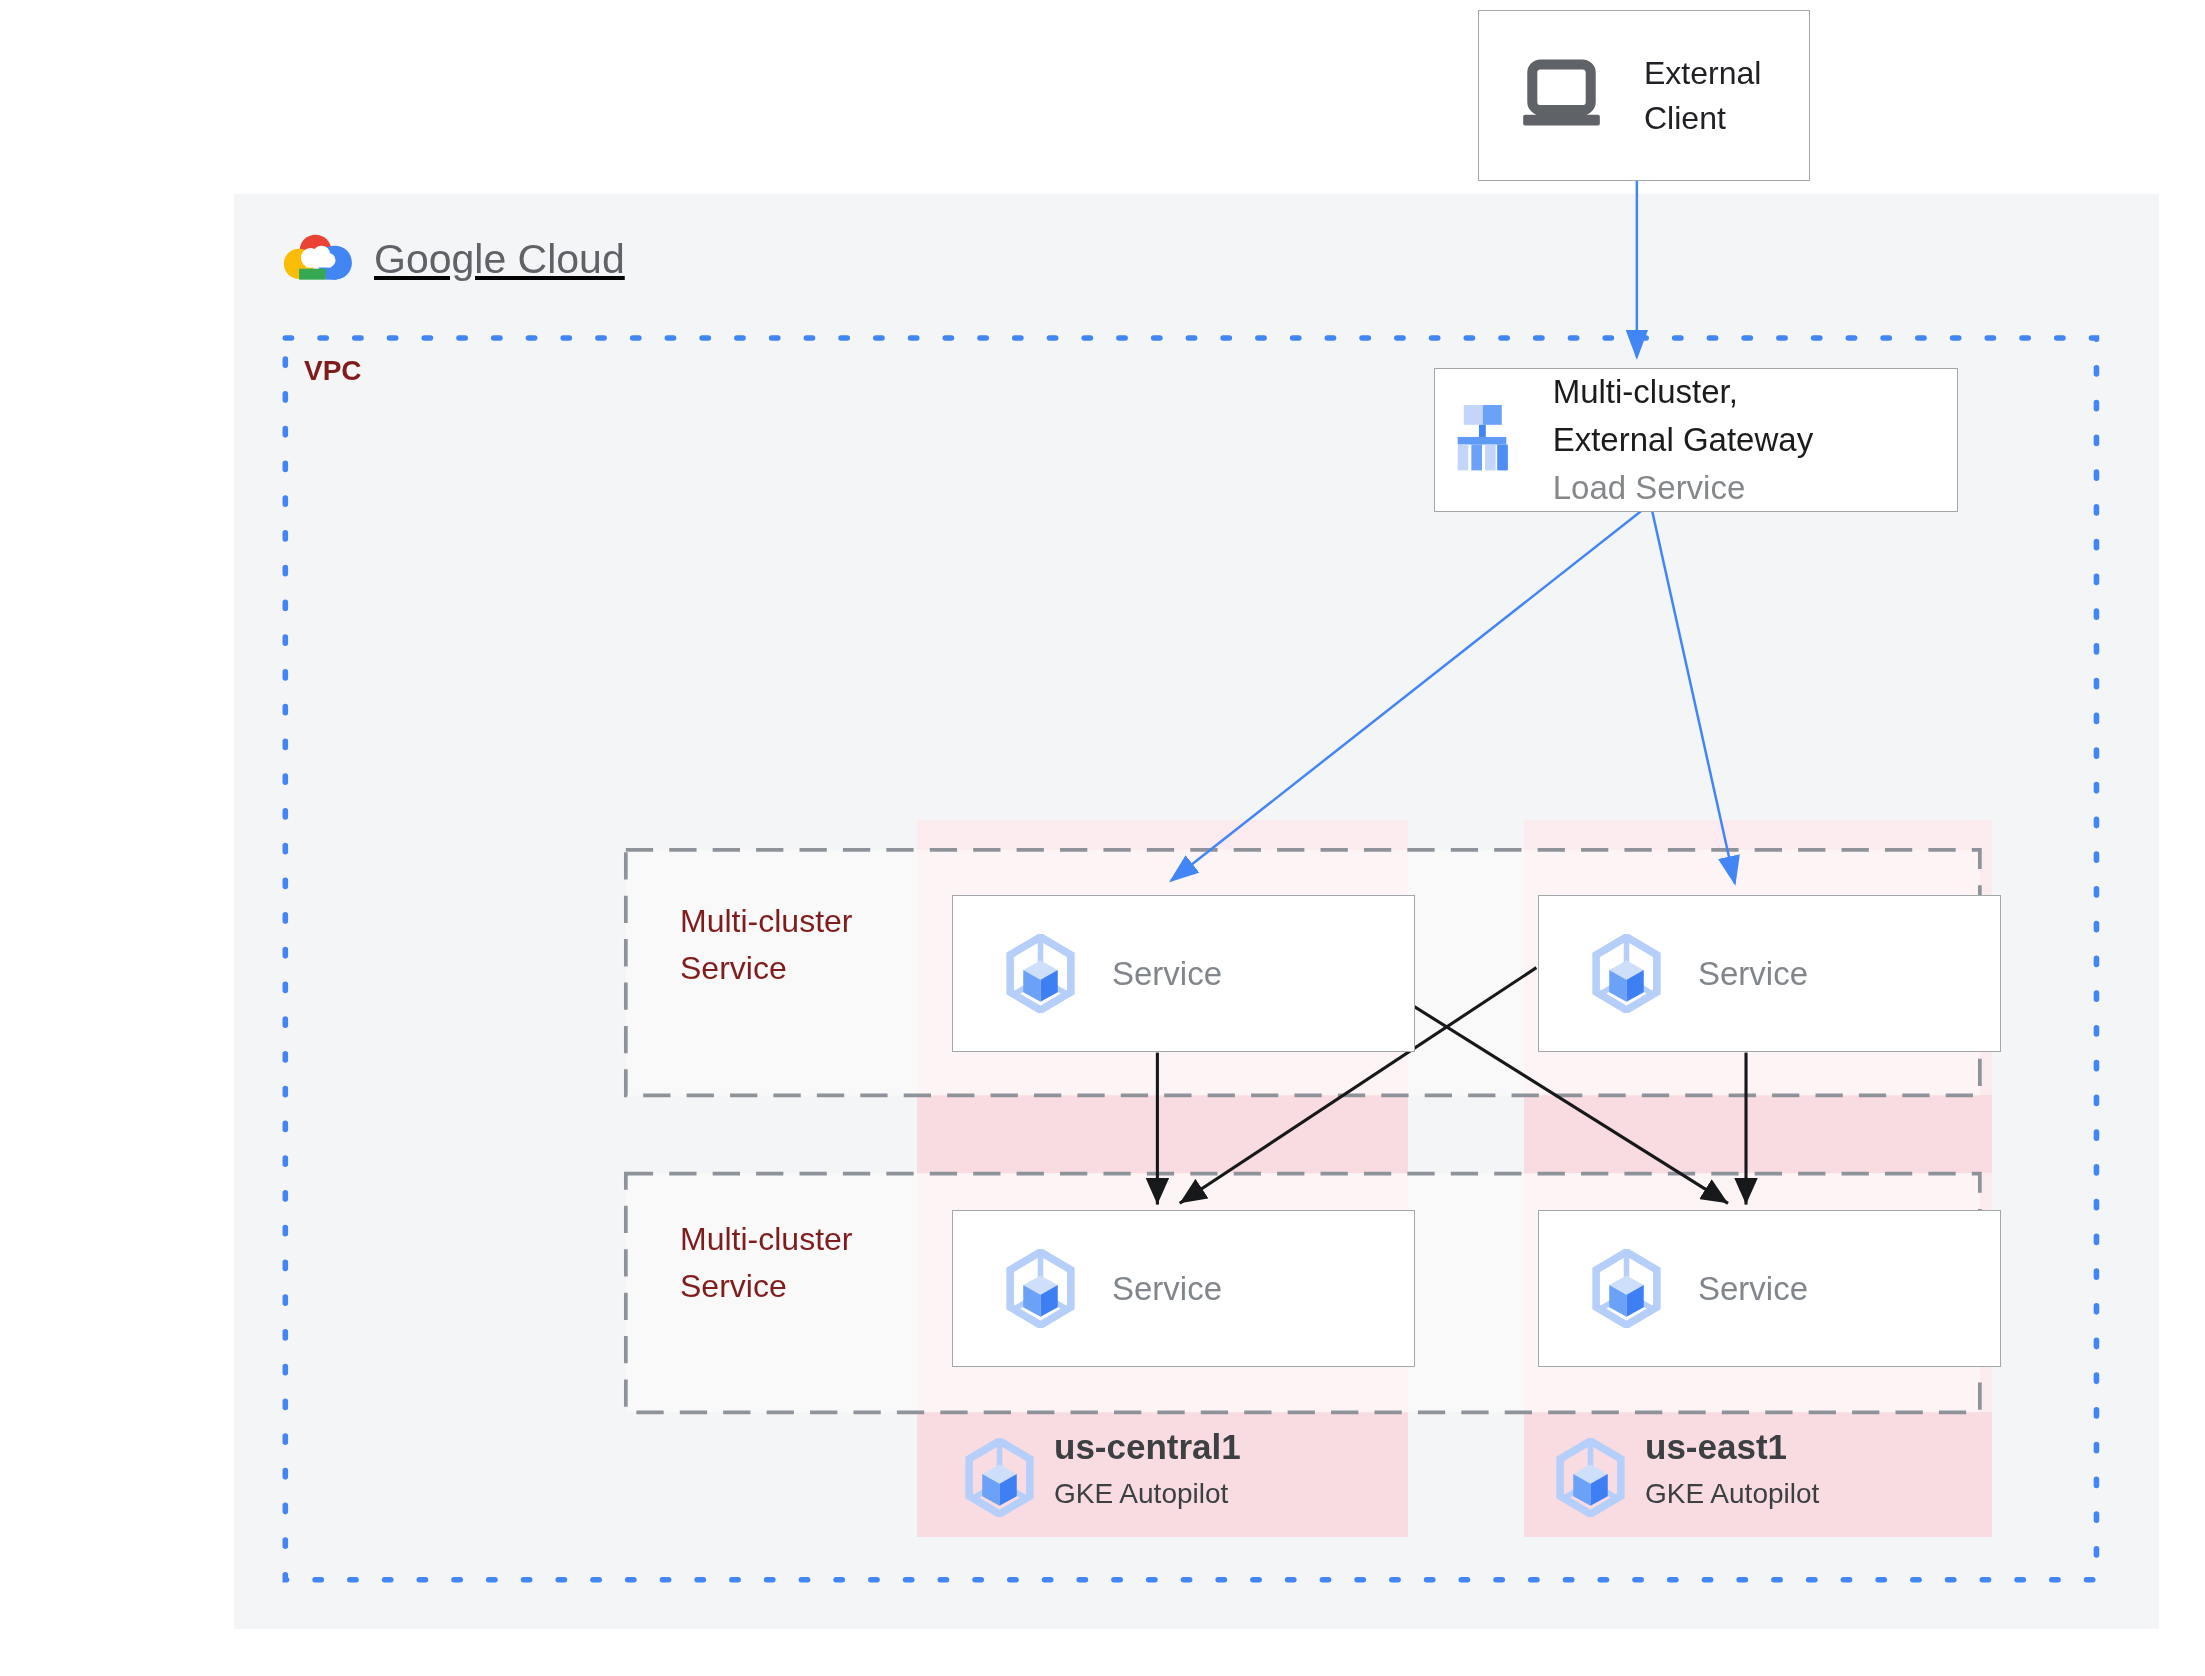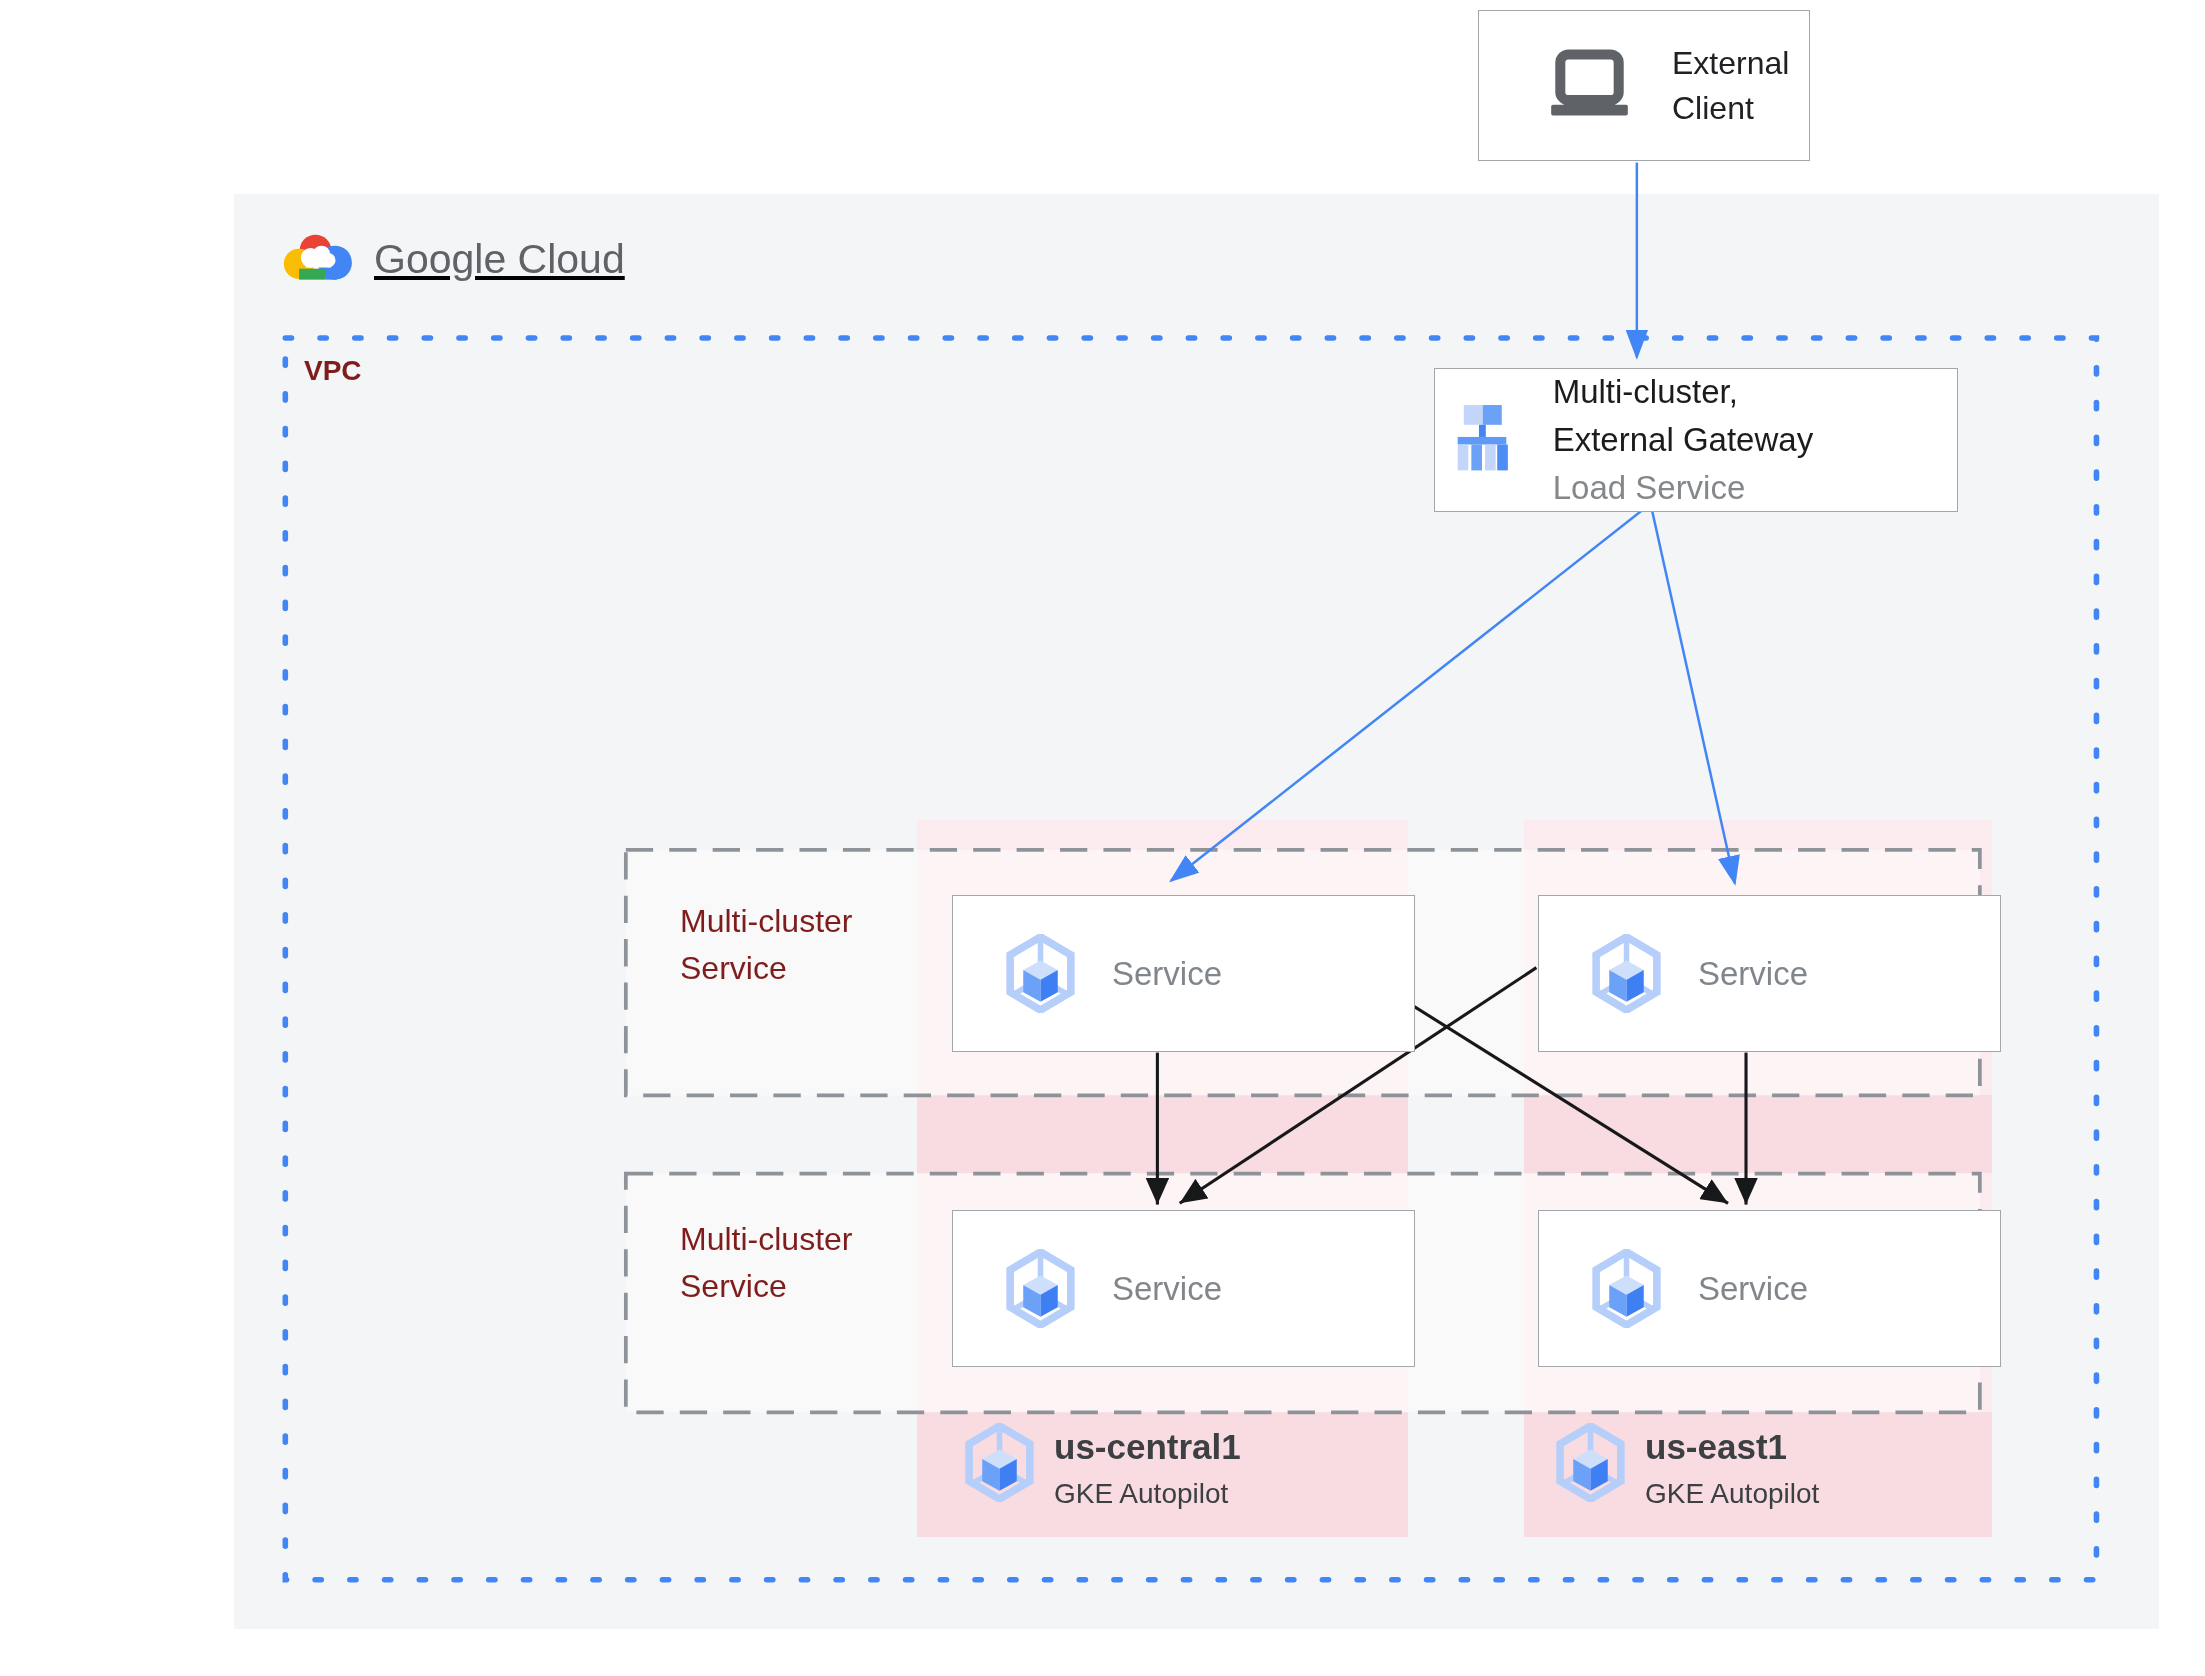--- a/index.html
+++ b/index.html
@@ -14,21 +14,21 @@
   #pink-right{left:1524px;top:820px;width:468px;height:717px;}
   .pink-band{position:absolute;left:0;width:100%;background:#f9dce2;}
   .band-mid{top:275px;height:78px;}
   .band-bot{top:592px;height:125px;}
 
   
   #overlay{left:0;top:0;width:2205px;height:1676px;pointer-events:none;}
 
   
   .node{background:#ffffff;border:1.2px solid #a2a7ac;box-sizing:border-box;display:flex;align-items:center;}
-  #client-box{left:1478px;top:10px;width:332px;height:151px;padding-left:64px;}
+  #client-box{left:1478px;top:10px;width:332px;height:171px;padding-left:36px;}
   #gateway-box{left:1434px;top:368px;width:524px;height:144px;padding-left:8.7px;}
   .service-box{width:463px;height:157px;padding-left:53px;}
   #svc-tl{left:952px;top:895px;}
   #svc-tr{left:1538px;top:895px;}
   #svc-bl{left:952px;top:1210px;}
   #svc-br{left:1538px;top:1210px;}
 
   .svc-icon{width:69px;height:79px;flex:0 0 auto;}
   .svc-label{margin-left:37px;font-size:33px;color:#80868b;}
 
@@ -42,21 +42,21 @@
 
   
   #logo{left:279px;top:228px;display:flex;align-items:center;text-decoration:underline;}
   #logo-icon{width:79px;height:62px;}
   #logo-text{margin-left:16px;font-size:41px;color:#5f6368;letter-spacing:0px;}
   #vpc-label{left:304px;top:355px;font-size:28px;font-weight:bold;color:#7f1d1d;}
   .mcs-label{left:680px;width:267px;font-size:32px;line-height:47px;color:#7f1d1d;}
   #mcs-1{top:898px;}
   #mcs-2{top:1216px;}
 
-  .cluster-tag{display:flex;align-items:flex-start;}
+  .cluster-tag{display:flex;align-items:flex-end;}
   #cluster-left{left:965px;top:1423px;}
   #cluster-right{left:1556px;top:1423px;}
   .cluster-icon{width:69px;height:79px;flex:0 0 auto;}
   .cluster-text{margin-left:20px;line-height:47px;}
   .cluster-region{font-size:35px;font-weight:bold;color:#3c4043;}
   .cluster-type{font-size:28px;color:#3c4043;}
 </style>
 </head>
 <body>
 

